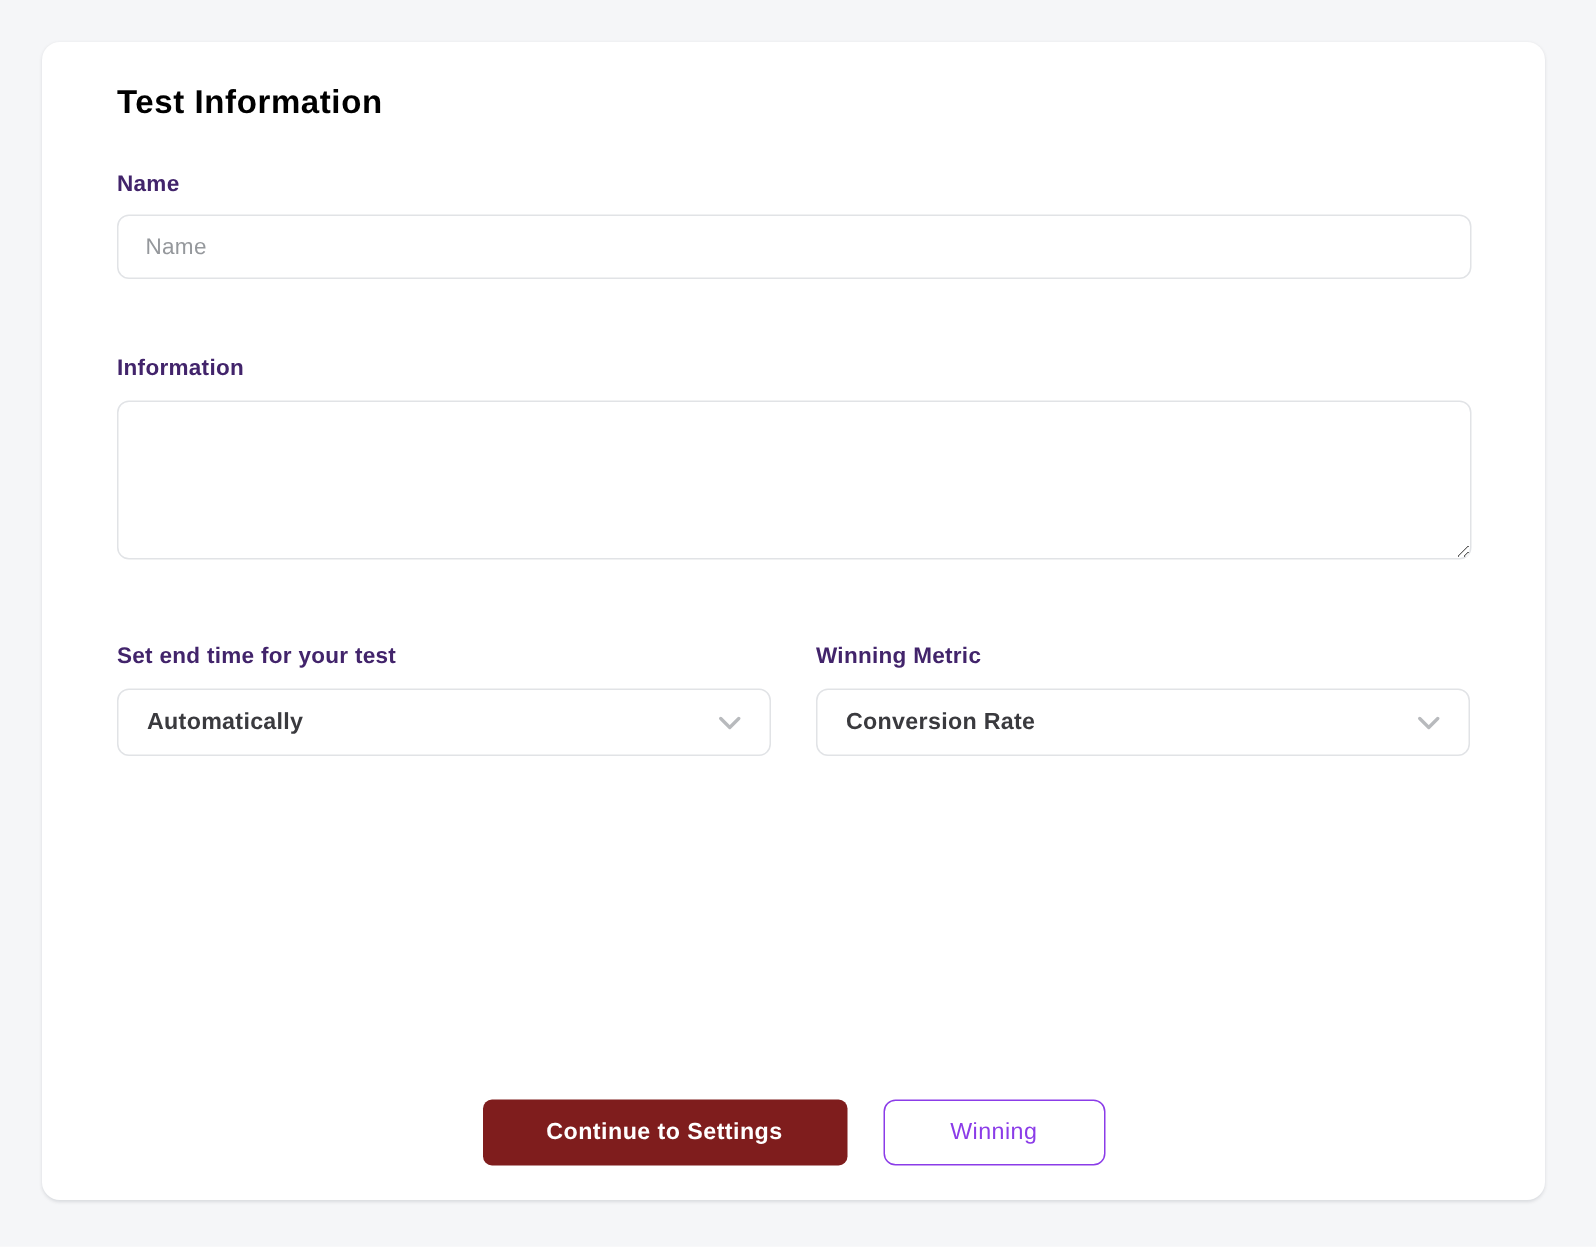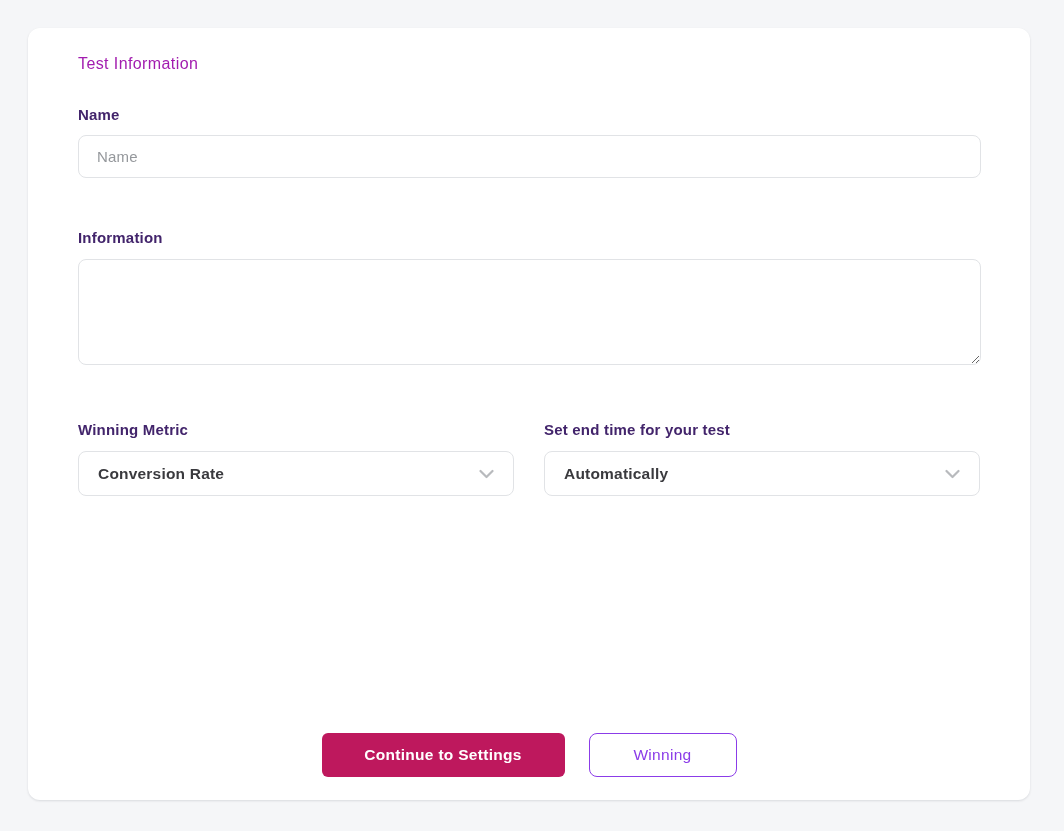--- a/index.html
+++ b/index.html
@@ -17,24 +17,24 @@
     top: 28px;
     width: 1002px;
     height: 772px;
     background: #ffffff;
     border-radius: 12px;
     box-shadow: 0 1px 3px rgba(16,24,40,0.07), 0 1px 2px rgba(16,24,40,0.05);
     padding: 27px 50px 23px 50px;
   }
 
   .card-title {
-    font-size: 16px;
-    font-weight: 400;
+    font-size: 22px;
+    font-weight: 700;
     letter-spacing: 0.4px;
-    color: #a21caf;
+    color: #000000;
   }
 
   .field-label {
     display: block;
     font-size: 15px;
     font-weight: 700;
     letter-spacing: 0.2px;
     color: #42246b;
   }
 
@@ -104,21 +104,21 @@
     bottom: 23px;
     display: flex;
     justify-content: center;
     align-items: center;
     gap: 24px;
   }
 
   .btn-primary {
     width: 243px;
     height: 44px;
-    background: #be185d;
+    background: #7f1d1d;
     border: none;
     border-radius: 6px;
     color: #ffffff;
     font-family: inherit;
     font-size: 15.5px;
     font-weight: 600;
     letter-spacing: 0.3px;
     cursor: pointer;
   }
 
@@ -145,35 +145,35 @@
 
   <label class="field-label name-label">Name</label>
   <input class="name-input" type="text" placeholder="Name" style="">
 
   <label class="field-label desc-label">Information</label>
   <textarea class="desc-textarea" style=""></textarea>
 
   <div class="select-row">
 
     <div class="select-col">
-      <label class="field-label">Winning Metric</label>
+      <label class="field-label">Set end time for your test</label>
       <div class="select-box">
-        <span class="select-value">Conversion Rate</span>
+        <span class="select-value">Automatically</span>
         <span class="chevron">
           <svg width="15" height="10" viewBox="0 0 15 10" fill="none">
             <path d="M1.5 2 L7.5 8 L13.5 2" stroke="#b8babd" stroke-width="2.2" stroke-linecap="round" stroke-linejoin="round"></path>
           </svg>
         </span>
       </div>
     </div>
 
     <div class="select-col">
-      <label class="field-label">Set end time for your test</label>
+      <label class="field-label">Winning Metric</label>
       <div class="select-box">
-        <span class="select-value">Automatically</span>
+        <span class="select-value">Conversion Rate</span>
         <span class="chevron">
           <svg width="15" height="10" viewBox="0 0 15 10" fill="none">
             <path d="M1.5 2 L7.5 8 L13.5 2" stroke="#b8babd" stroke-width="2.2" stroke-linecap="round" stroke-linejoin="round"></path>
           </svg>
         </span>
       </div>
     </div>
 
   </div>
 

